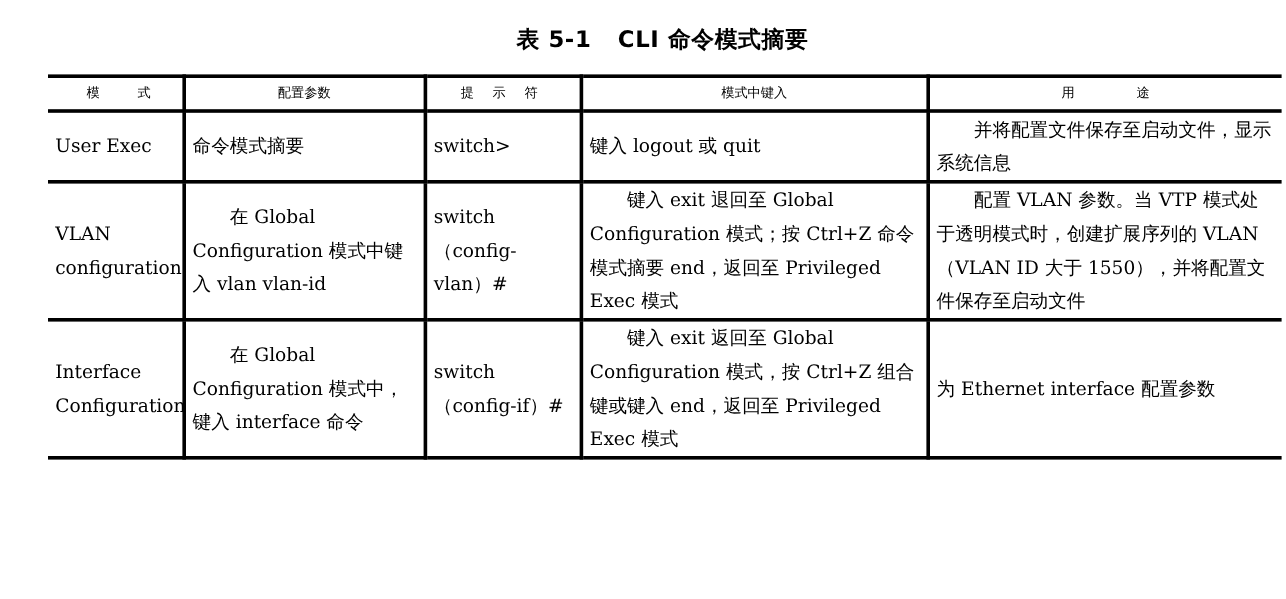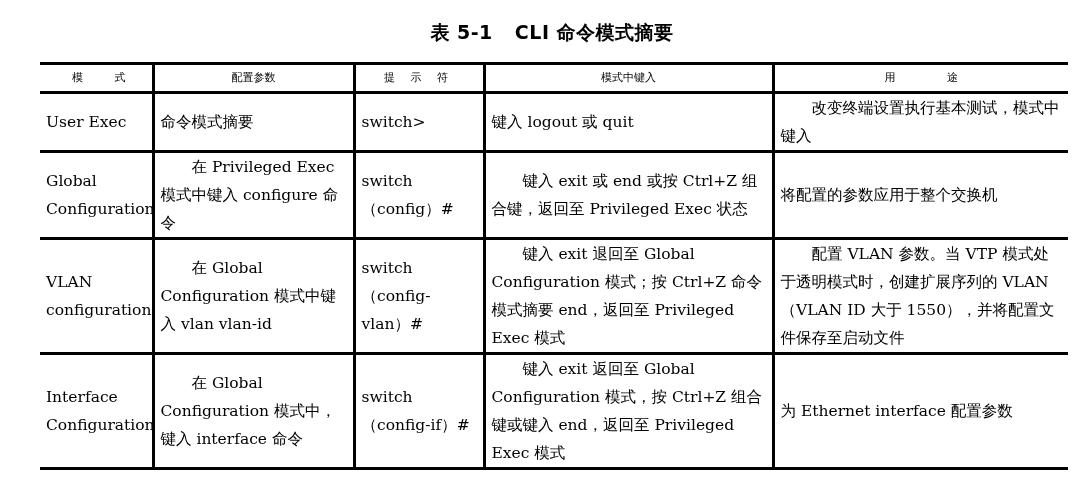--- a/index.html
+++ b/index.html
@@ -98,34 +98,21 @@
       <th>模式中键入</th>
       <th class="wide5">用 途</th>
     </tr>
   </thead>
   <tbody>
     <tr class="r1">
       <td>User Exec</td>
       <td>命令模式摘要</td>
       <td>switch&gt;</td>
       <td>键入 logout 或 quit</td>
-      <td class="indent">改变终端设置执行基本测试，模式中键入</td>
-    </tr>
-    <tr class="r3">
-      <td>
-        <div>Global</div>
-        <div>Configuration</div>
-      </td>
-      <td class="indent">在 Privileged Exec 模式中键入 configure 命令</td>
-      <td>
-        <div>switch</div>
-        <div>（config）#</div>
-      </td>
-      <td class="indent">键入 exit 或 end 或按 Ctrl+Z 组合键，返回至 Privileged Exec 状态</td>
-      <td>将配置的参数应用于整个交换机</td>
+      <td class="indent">并将配置文件保存至启动文件，显示系统信息</td>
     </tr>
     <tr class="r4">
       <td>
         <div>VLAN</div>
         <div>configuration</div>
       </td>
       <td class="indent">在 Global Configuration 模式中键入 vlan vlan-id</td>
       <td>
         <div>switch</div>
         <div>（config-vlan）#</div>

